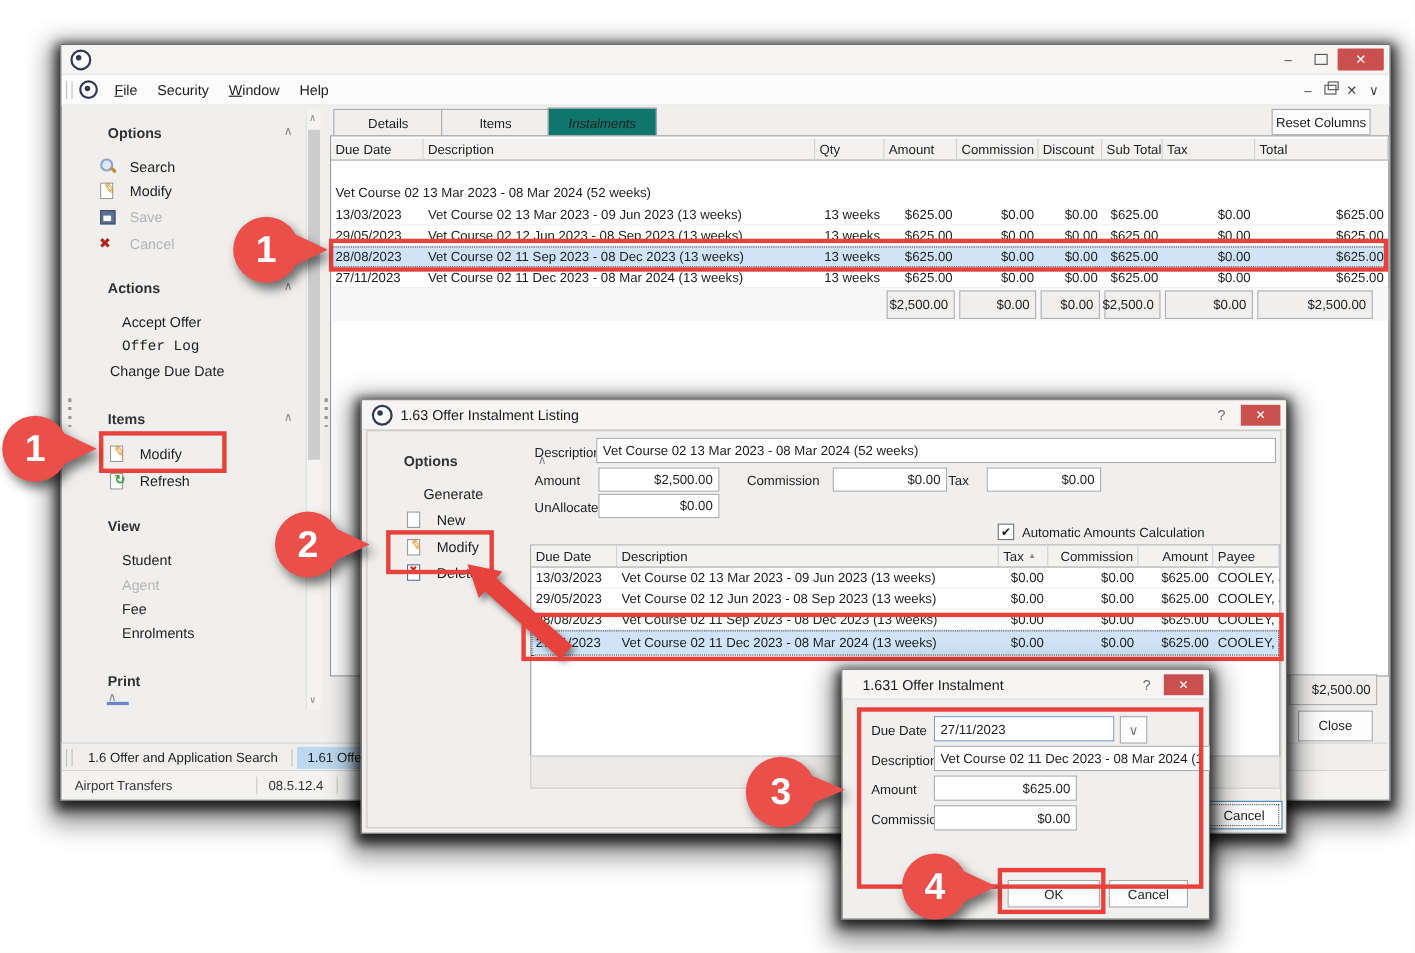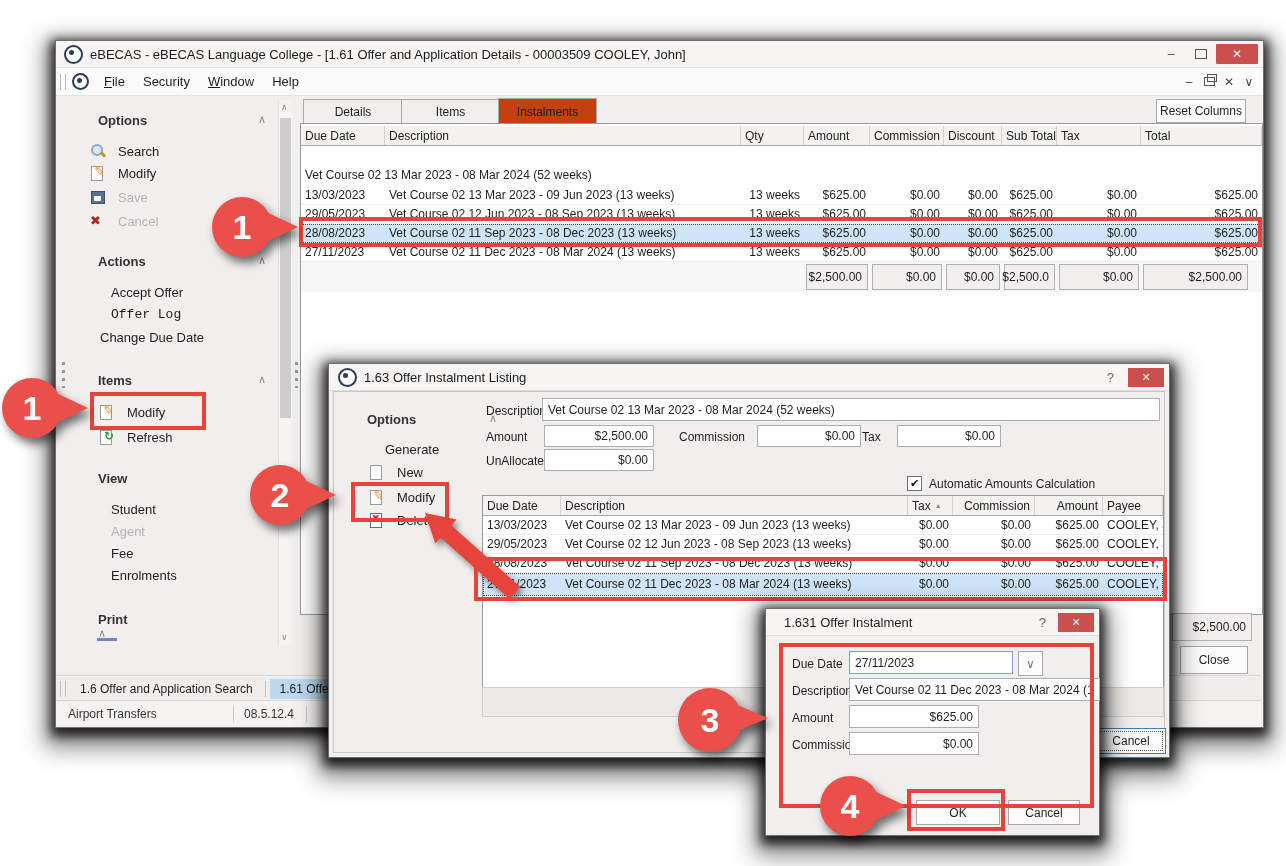--- a/index.html
+++ b/index.html
@@ -42,21 +42,21 @@
   .ic-page{position:absolute;left:1px;top:1px;width:10px;height:13px;background:#fff;border:1px solid #9a9a9a;}
   .ic-pencil::after{content:"✎";position:absolute;left:4px;top:-1px;color:#e08a1e;font-size:13px;transform:rotate(10deg);}
   .ic-floppy{position:absolute;left:1px;top:2px;width:12px;height:11px;background:#5b6f8f;border:1px solid #3d4f6b;}
   .ic-floppy::after{content:"";position:absolute;left:2px;top:4px;width:7px;height:5px;background:#fff;}
   .ic-xred{color:#b3221c;font-weight:bold;font-size:13px;line-height:16px;}
   .ic-refresh::after{content:"↻";position:absolute;left:5px;top:0;color:#2f9e2f;font-size:12px;font-weight:bold;}
   .ic-delete::after{content:"✖";position:absolute;left:3px;top:1px;color:#c0281f;font-size:9px;}
   
   .tab{position:absolute;top:0;height:23px;background:#f0efee;border:1px solid #aaa;
        display:flex;align-items:center;justify-content:center;font-size:12px;text-align:center;}
-  .tab.active{background:#c2410c;height:25px;border-bottom:none;z-index:2;}
+  .tab.active{background:#0f766e;height:25px;border-bottom:none;z-index:2;font-style:italic;}
   .btn{background:#fcfcfc;border:1px solid #a8a8a8;display:flex;align-items:center;justify-content:center;font-size:12px;text-align:right;}
   
   .mg-row{display:grid;grid-template-columns:84px 356px 63px 66px 74px 58px 55px 84px 1fr;align-items:center;height:18px;}
   .dg-row{display:grid;grid-template-columns:78px 347px 45px 82px 68px 1fr;align-items:center;height:18px;}
   .gh{background:#f3f2f1;border-bottom:1px solid #a9a9a9;height:19px;font-size:12px;color:#222;}
   .gh .c{border-right:1px solid #d2d2d2;height:100%;display:flex;align-items:center;}
   .c{padding:0 4px;white-space:nowrap;overflow:hidden;}
   .ar{text-align:right;justify-content:flex-end;display:block;}
   .gh .c.ar{display:flex;justify-content:flex-start;}
   .row-line{border-bottom:1px solid #efefef;}
@@ -75,21 +75,20 @@
   .balloon-tip{position:absolute;left:50px;top:13px;width:0;height:0;border-top:17px solid transparent;
        border-bottom:17px solid transparent;border-left:36px solid #ea4f4a;}
   .dlg-x{background:#c9504e;color:#fff;width:36px;height:19px;display:flex;align-items:center;justify-content:center;font-size:11px;font-weight:bold;}
 </style>
 </head>
 <body>
 
 <div class="win" style="left:55px;top:40px;width:1207px;height:686px;z-index:1;">
   <div class="titlebar">
     <span class="appicon" style="margin:0 7px 0 8px;"></span>
-    <span class="title-text">eBECAS - eBECAS Language College - [1.61 Offer and Application Details - 00003509 COOLEY, John]</span>
     <span style="flex:1"></span>
     <span class="cap-btn">–</span>
     <span class="cap-btn">
         <span class="box-glyph"></span>
       </span>
     <span class="cap-btn cap-close" style="margin-right:5px;">✕</span>
   </div>
   <div class="menubar">
     <span class="grip"></span>
     <span class="appicon" style="width:13px;height:13px;margin-right:6px;"></span>

